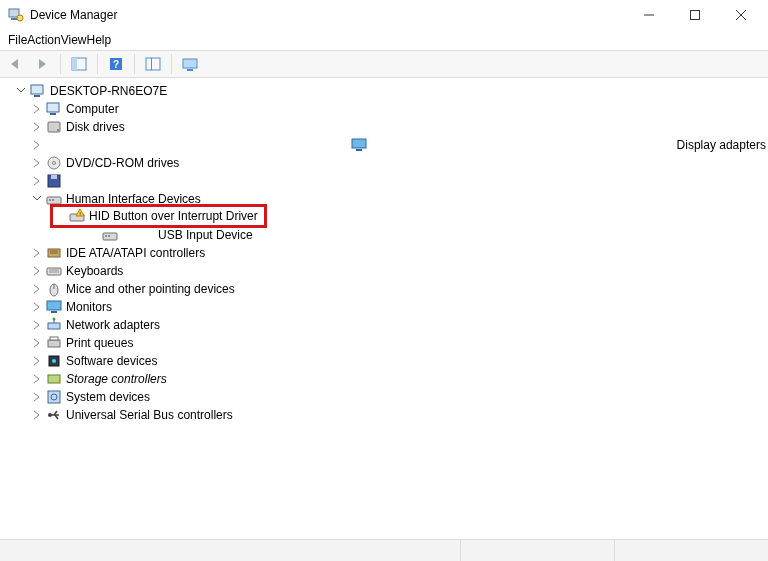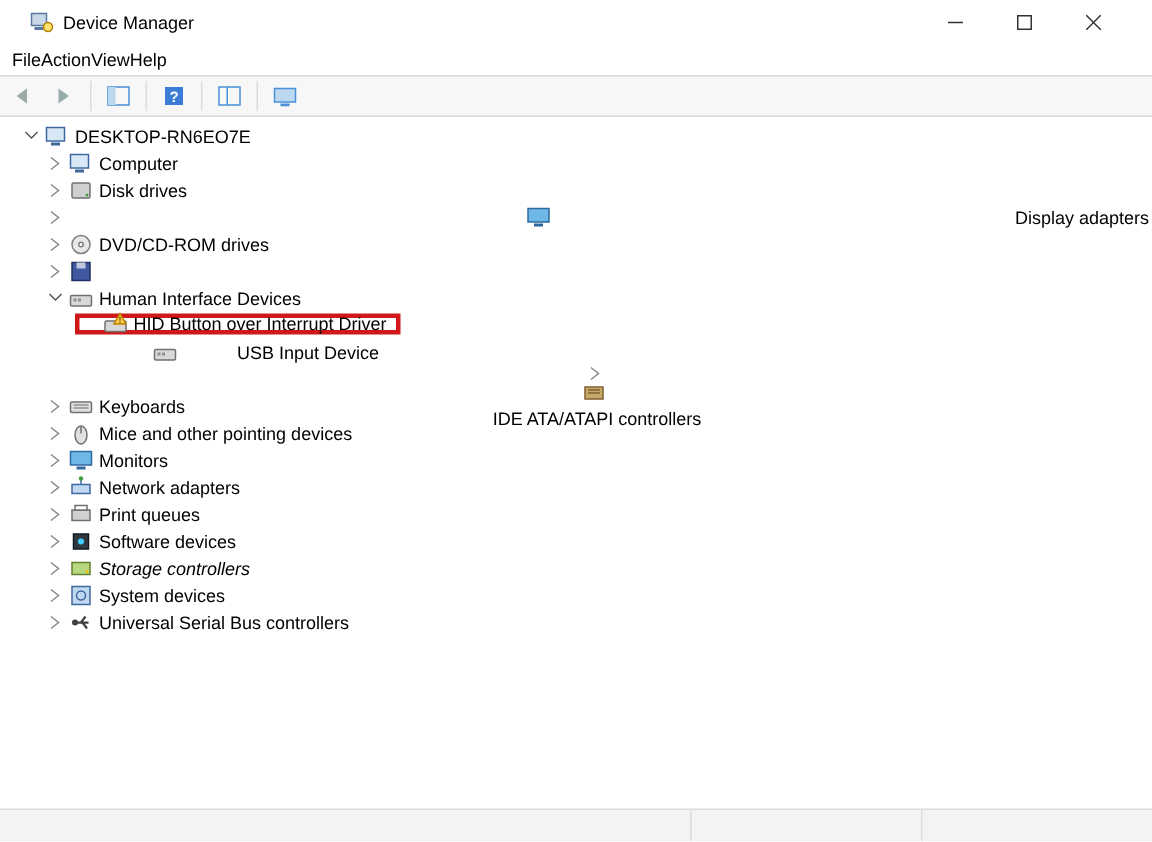--- a/index.html
+++ b/index.html
@@ -11,21 +11,21 @@
     color: #000;
     width: 768px;
     height: 561px;
     overflow: hidden;
     position: relative;
   }
   .titlebar {
     height: 30px;
     display: flex;
     align-items: center;
-    padding: 0 16px;
+    padding: 0 4px;
     background: #fff;
   }
   .titlebar .app-icon {
     width: 16px; height: 16px;
     margin: 0 6px 0 4px;
     display: inline-flex;
   }
   .titlebar .title { flex: 0 0 auto; font-size: 12px; }
   .titlebar .spacer { flex: 1; }
   .win-controls { display: flex; }
@@ -87,21 +87,21 @@
     width: 16px; height: 16px;
     margin-right: 4px;
     display: inline-flex;
     align-items: center; justify-content: center;
   }
   .hlbox {
     border: 3px solid #d01818;
     padding: 0 6px 0 0;
     display: inline-flex;
     align-items: center;
-    height: 14px;
+    height: 24px;
     margin-top: -2px;
   }
   .statusbar {
     position: absolute;
     left: 0; right: 0; bottom: 0;
     height: 22px;
     border-top: 1px solid #dcdcdc;
     background: #f3f3f3;
     display: flex;
   }
@@ -303,21 +303,21 @@
       </div>
       <div class="row" style="padding-left: 48px; gap: 36px;">
         <span class="tw none"></span>
         <span class="dev-icon">
           <svg width="16" height="16" viewBox="0 0 16 16">
             <use href="#i-hid"></use>
           </svg>
         </span>
         <span>USB Input Device</span>
       </div>
-      <div class="row" style="padding-left: 28px; flex-direction: column;">
+      <div class="row" style="padding-left: 28px;">
         <span class="tw">
           <svg width="10" height="10">
             <path d="M2 1 L7 5 L2 9" fill="none" stroke="#888"></path>
           </svg>
         </span>
         <span class="dev-icon">
           <svg width="16" height="16" viewBox="0 0 16 16">
             <use href="#i-ide"></use>
           </svg>
         </span>

